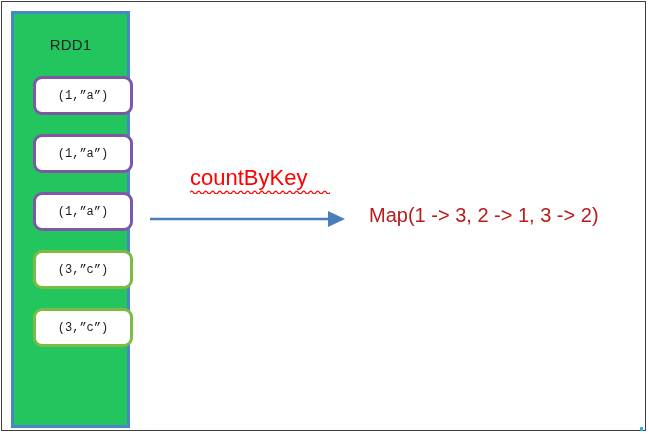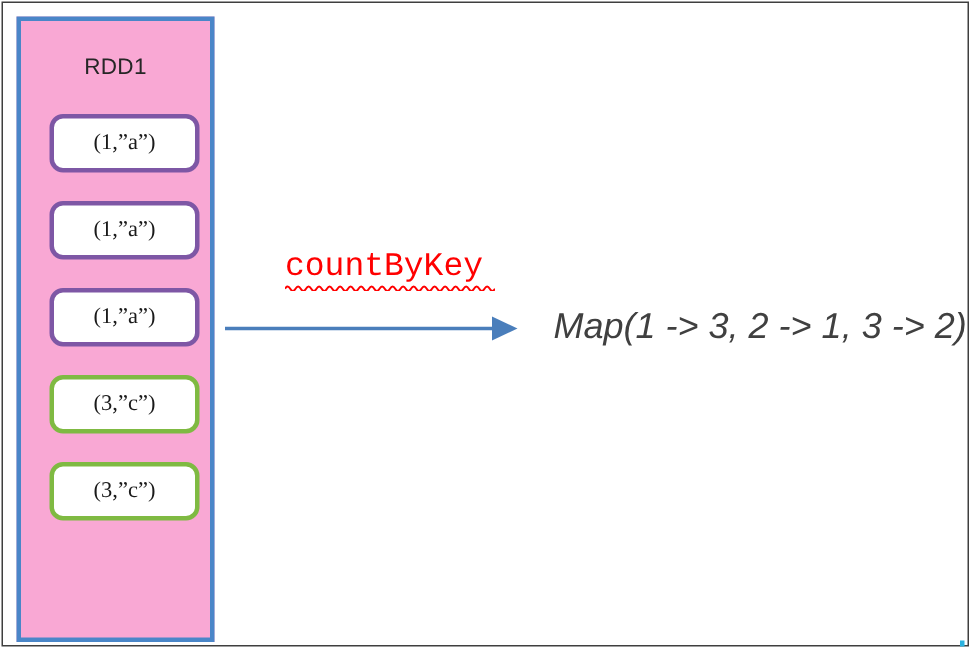--- a/index.html
+++ b/index.html
@@ -30,25 +30,25 @@
     border: 1px solid #3f3f3f;
     box-sizing: border-box;
     background: #ffffff;
   }
 
   
   .rdd-container {
     position: absolute;
     left: 11px;
     top: 11px;
-    width: 132px;
+    width: 119px;
     height: 417px;
     border: 3px solid #4a86c8;
     box-sizing: border-box;
-    background: #f9a8d4;
+    background: #22c55e;
   }
 
   .rdd-title {
     position: absolute;
     left: 0;
     top: 22px;
     width: 100%;
     text-align: center;
     font-size: 15px;
     color: #262626;
@@ -72,68 +72,67 @@
     border: 3px solid #7e57a5;
     box-sizing: border-box;
     background: #ffffff;
     display: flex;
     align-items: center;
     justify-content: center;
   }
   .rdd-item:last-child { margin-bottom: 0; }
 
   .rdd-item .item-label {
-    font-size: 15px;
+    font-size: 12px;
     color: #1a1a1a;
     line-height: 1;
-    font-family: Liberation Serif, serif;
+    font-family: Liberation Mono, monospace;
     white-space: nowrap;
   }
 
   
   .arrow-wrap {
     position: absolute;
     left: 150px;
     top: 202px;
     width: 200px;
     height: 34px;
   }
   .arrow-wrap svg { display: block; }
 
   
   .op-label {
     position: absolute;
     left: 190px;
     top: 166px;
-    font-family: Liberation Mono, monospace;
+    font-family: Liberation Sans, sans-serif;
     font-size: 22px;
     color: #ff0000;
     white-space: nowrap;
     line-height: 1.1;
   }
   .op-underline {
     position: absolute;
     left: 190px;
     top: 189px;
     width: 140px;
     height: 5px;
     overflow: hidden;
   }
   .op-underline svg { display: block; }
 
   
   .result-text {
     position: absolute;
     left: 369px;
     top: 204px;
-    font-size: 24px;
-    color: #404040;
+    font-size: 20px;
+    color: #b91c1c;
     white-space: nowrap;
     font-family: "Liberation Sans", sans-serif;
-    font-style: italic;
   }
 
   
   .artifact-dot {
     position: absolute;
     left: 640px;
     top: 427px;
     width: 3px;
     height: 4px;
     background: #2bb3e0;

